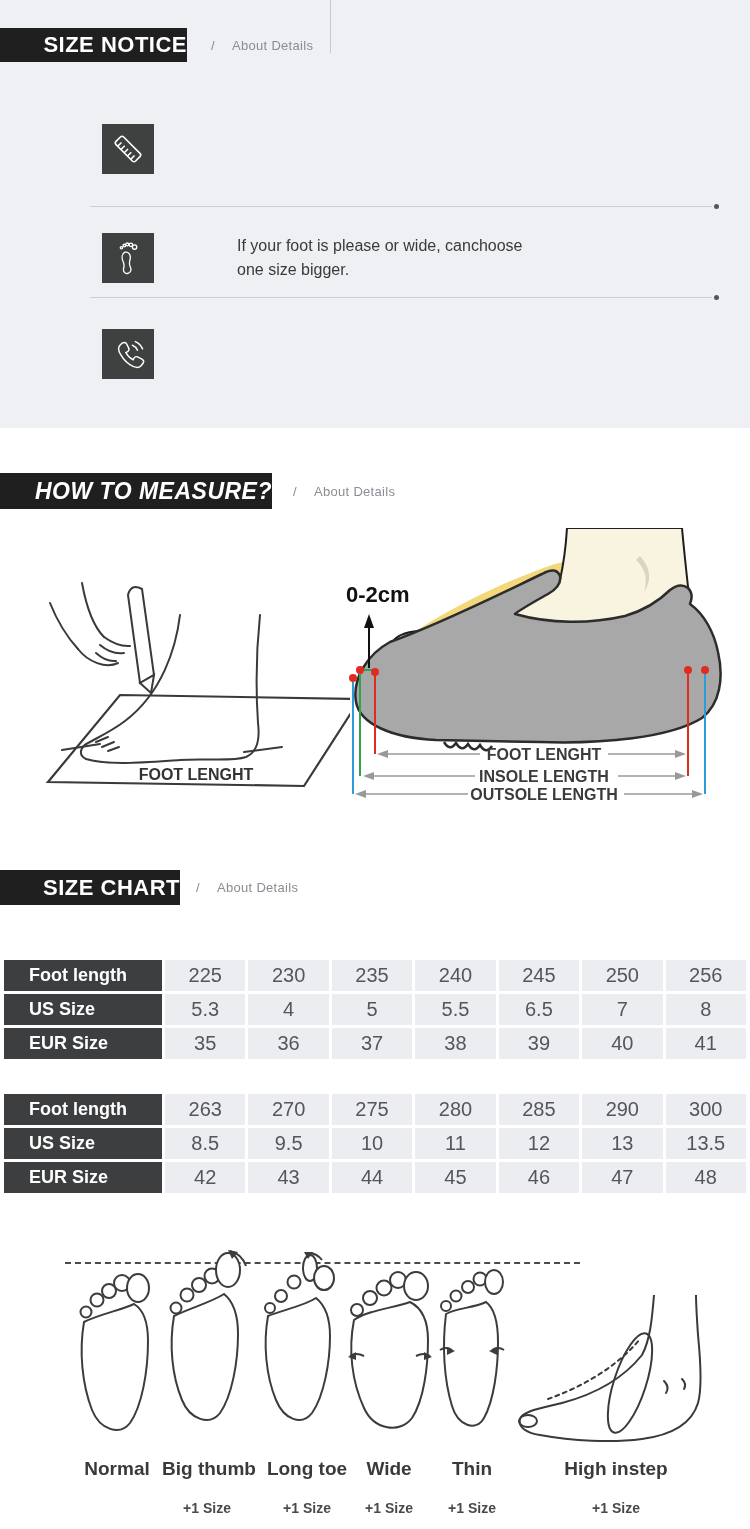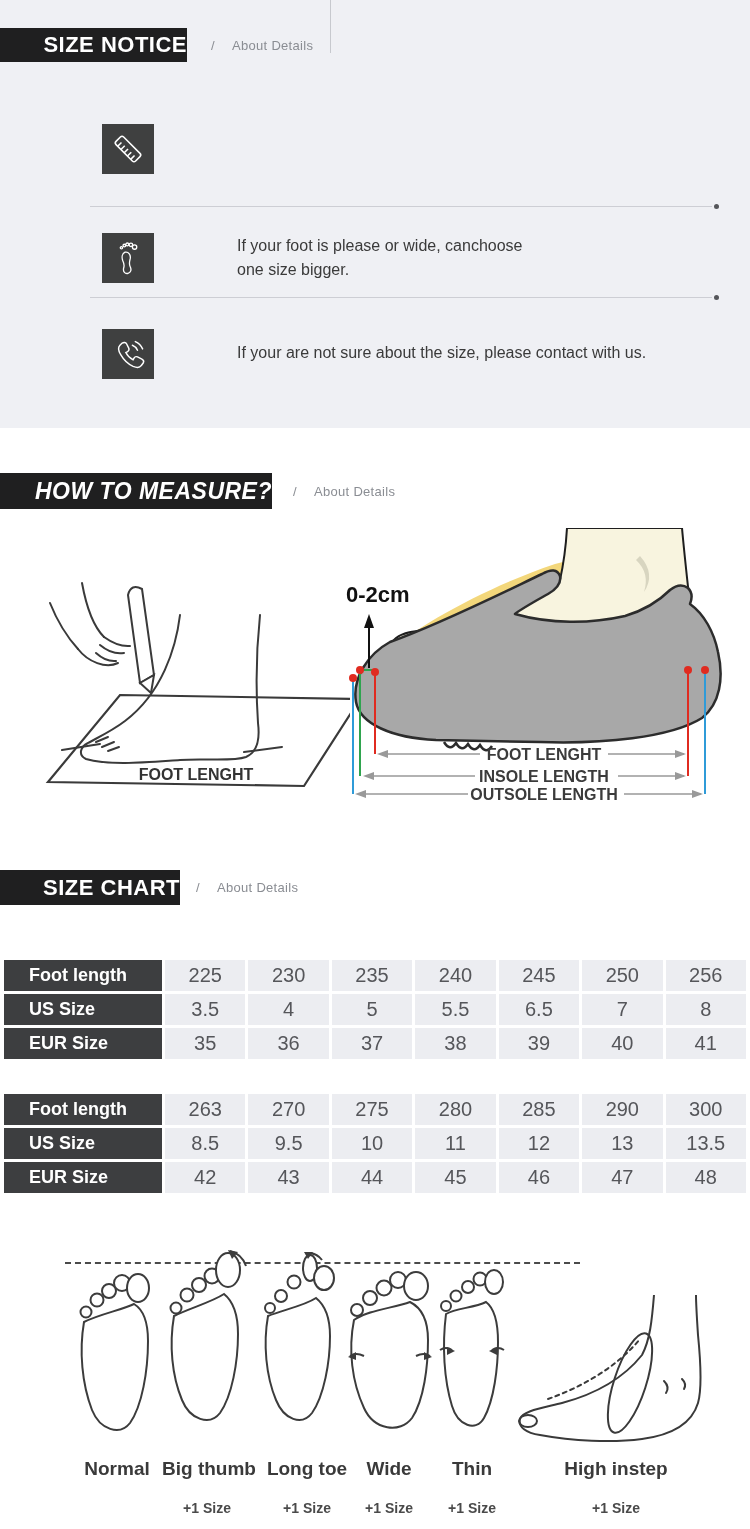--- a/index.html
+++ b/index.html
@@ -82,21 +82,20 @@
 
     <div class="icon-box" style="left:102px;top:329px;">
       <svg width="38" height="38" viewBox="0 0 52 50">
         <g stroke="#ffffff" stroke-width="2" fill="none" stroke-linecap="round">
           <path d="M15,13 c-3,3 -2,8 1,13 c4,7 10,13 17,16 c5,2 9,2 11,-1 l3,-4 c1,-2 0,-4 -2,-5 l-6,-3 c-2,-1 -4,0 -5,2 l-1,2 c-4,-2 -8,-6 -10,-10 l2,-1 c2,-1 3,-3 2,-5 l-3,-6 c-1,-2 -4,-2 -6,-1 z"></path>
           <path d="M32,13 q5,2 7,7"></path>
           <path d="M36,8 q7,3 10,10"></path>
         </g>
       </svg>
     </div>
-    <div class="notice-text" style="top:341px;width:470px;">If your are not sure about the size, please contact with us.</div>
   </div>
 
   <div class="head-box" style="left:0;top:473px;width:272px;height:36px;font-size:23px;padding-left:20px;box-sizing:border-box;font-style:italic;">
     <span>HOW TO MEASURE?</span>
   </div>
   <span class="head-slash" style="left:293px;top:484px;">/</span>
   <span class="head-about" style="left:314px;top:484px;">About Details</span>
 
   <svg class="illus" style="left:20px;top:543px;" width="330" height="270" viewBox="0 0 330 270">
     <g fill="none" stroke="#3a3a3a" stroke-width="2" stroke-linecap="round">
@@ -186,21 +185,21 @@
       <div class="tcell">225</div>
       <div class="tcell">230</div>
       <div class="tcell">235</div>
       <div class="tcell">240</div>
       <div class="tcell">245</div>
       <div class="tcell">250</div>
       <div class="tcell">256</div>
     </div>
     <div class="trow">
       <div class="tlabel">US Size</div>
-      <div class="tcell">3.5</div>
+      <div class="tcell">5.3</div>
       <div class="tcell">4</div>
       <div class="tcell">5</div>
       <div class="tcell">5.5</div>
       <div class="tcell">6.5</div>
       <div class="tcell">7</div>
       <div class="tcell">8</div>
     </div>
     <div class="trow">
       <div class="tlabel">EUR Size</div>
       <div class="tcell">35</div>

